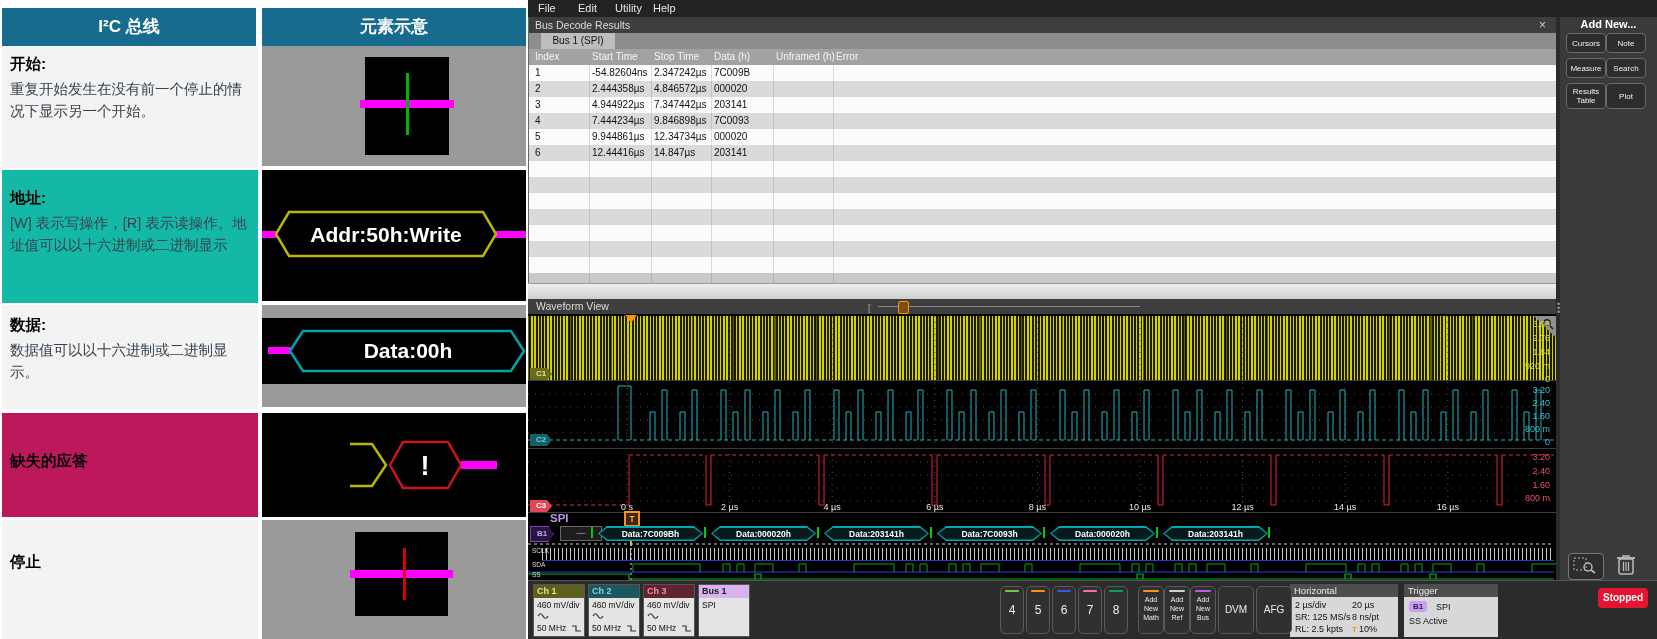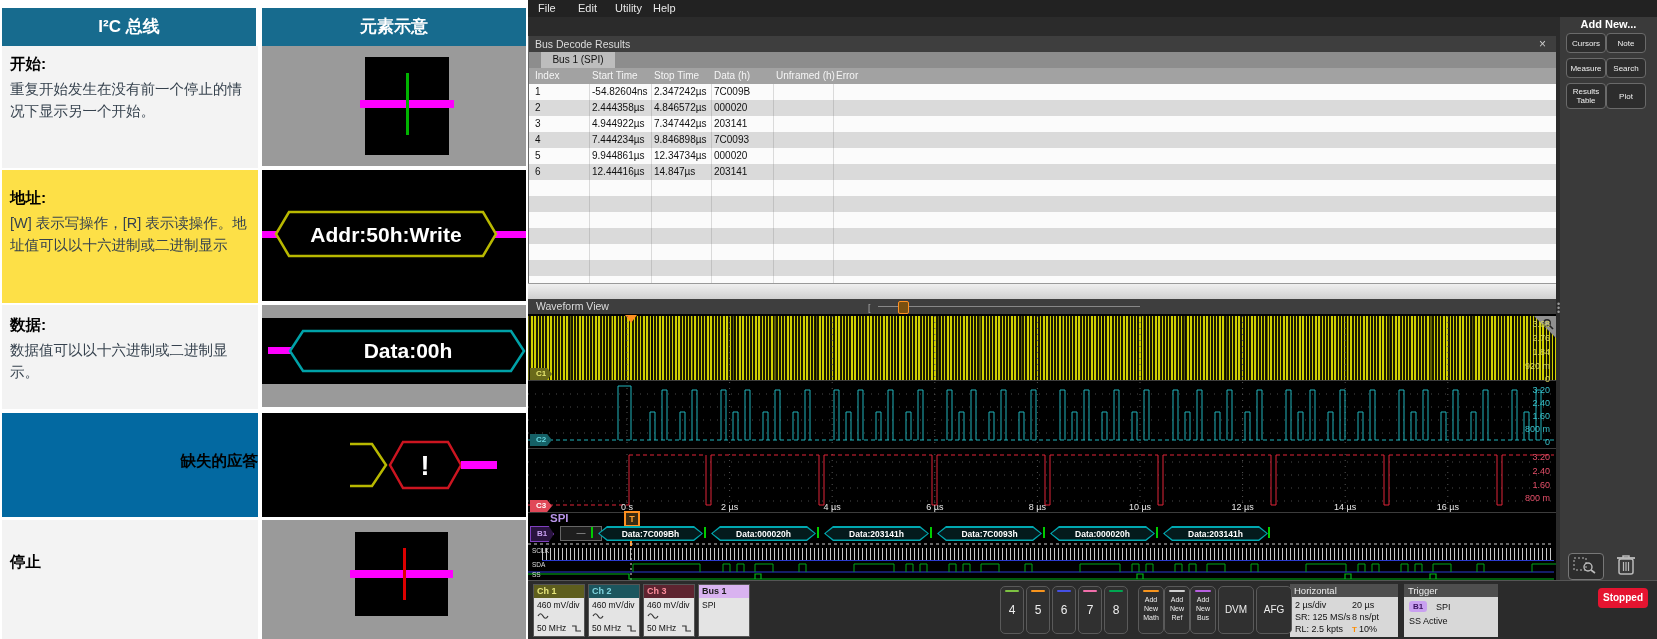--- a/index.html
+++ b/index.html
@@ -57,21 +57,21 @@
     <div class="abs" style="left:2px;top:46px;width:256px;height:122px;background:#f3f3f3;">
       <div class="doc-title" style="margin:8px 0 0 8px;">开始:</div>
       <div class="doc-desc" style="margin:4px 8px 0 8px;">重复开始发生在没有前一个停止的情况下显示另一个开始。</div>
     </div>
     <div class="abs" style="left:262px;top:46px;width:264px;height:120px;background:#9a9a9a;">
       <div class="abs" style="left:103px;top:11px;width:84px;height:98px;background:#000;"></div>
       <div class="abs" style="left:98px;top:54px;width:94px;height:8px;background:#ff00ff;"></div>
       <div class="abs" style="left:144px;top:27px;width:3px;height:62px;background:#00b400;"></div>
     </div>
 
-    <div class="abs" style="left:2px;top:170px;width:256px;height:133px;background:#fde047;">
+    <div class="abs" style="left:2px;top:170px;width:256px;height:133px;background:#14b8a6;">
       <div class="doc-title" style="margin:18px 0 0 8px;">地址:</div>
       <div class="doc-desc" style="margin:4px 8px 0 8px;">[W] 表示写操作，[R] 表示读操作。地址值可以以十六进制或二进制显示</div>
     </div>
     <div class="abs" style="left:262px;top:170px;width:264px;height:131px;background:#000;">
       <svg width="264" height="131">
         <rect x="0" y="61" width="15" height="7" fill="#ff00ff"></rect>
         <rect x="233" y="61" width="31" height="7" fill="#ff00ff"></rect>
         <polygon points="14,64 27,42 221,42 234,64 221,86 27,86" fill="#000" stroke="#b8b800" stroke-width="2.5"></polygon>
         <text x="124" y="72" fill="#fff" font-size="21" font-weight="bold" text-anchor="middle">Addr:50h:Write</text>
       </svg>
@@ -83,21 +83,21 @@
     </div>
     <div class="abs" style="left:262px;top:305px;width:264px;height:102px;background:#9a9a9a;">
       <div class="abs" style="left:0;top:13px;width:264px;height:66px;background:#000;"></div>
       <svg class="abs" style="left:0;top:13px;" width="264" height="66">
         <rect x="6" y="29" width="23" height="7" fill="#ff00ff"></rect>
         <polygon points="28,33 41,13 249,13 262,33 249,53 41,53" fill="#000" stroke="#00a2a8" stroke-width="2.5"></polygon>
         <text x="146" y="40" fill="#fff" font-size="21" font-weight="bold" text-anchor="middle">Data:00h</text>
       </svg>
     </div>
 
-    <div class="abs" style="left:2px;top:413px;width:256px;height:104px;background:#0369a1;text-align:right;">
+    <div class="abs" style="left:2px;top:413px;width:256px;height:104px;background:#be185d;">
       <div class="doc-title" style="margin:38px 0 0 8px;">缺失的应答</div>
     </div>
     <div class="abs" style="left:262px;top:413px;width:264px;height:104px;background:#000;">
       <svg width="264" height="104">
         <polyline points="88,31 110,31 124,52 110,73 88,73" fill="none" stroke="#b8b800" stroke-width="2.5"></polyline>
         <polygon points="128,52 141,29 186,29 199,52 186,75 141,75" fill="#000" stroke="#cc1520" stroke-width="2.5"></polygon>
         <text x="163" y="62" fill="#fff" font-size="27" font-weight="bold" text-anchor="middle">!</text>
         <rect x="199" y="48" width="36" height="8" fill="#ff00ff"></rect>
       </svg>
     </div>
@@ -114,21 +114,21 @@
 
   <div class="abs scope" style="left:528px;top:0;width:1129px;height:639px;">
 
     <div class="abs menubar" id="menubar" style="left:0;top:0;width:1129px;height:17px;">
         <span class="menu-item" style="left: 10px;">File</span>
         <span class="menu-item" style="left: 50px;">Edit</span>
         <span class="menu-item" style="left: 87px;">Utility</span>
         <span class="menu-item" style="left: 125px;">Help</span>
       </div>
 
-    <div class="abs" style="left:0;top:17px;width:1028px;height:266px;background:#c9c9c9;border-left:1px solid #666;box-sizing:border-box;margin-top:19px;">
+    <div class="abs" style="left:0;top:17px;width:1028px;height:266px;background:#c9c9c9;border-left:1px solid #666;box-sizing:border-box;">
       <div class="abs dp-title" style="left:0;top:0;width:100%;height:16px;">
         <span style="margin-left:6px;">Bus Decode Results</span>
         <span class="abs" style="right:10px;top:0;font-size:12px;color:#ccc;cursor:pointer;">×</span>
       </div>
       <div class="abs dp-tabs" style="left:0;top:16px;width:100%;height:16px;">
         <div class="abs dp-tab" style="left:12px;top:0;width:74px;height:16px;">Bus 1 (SPI)</div>
       </div>
       <div class="abs dp-head" id="dp-head" style="left:0;top:32px;width:100%;height:16px;">
           <span style="left: 6px;">Index</span>
           <span style="left: 63px;">Start Time</span>

